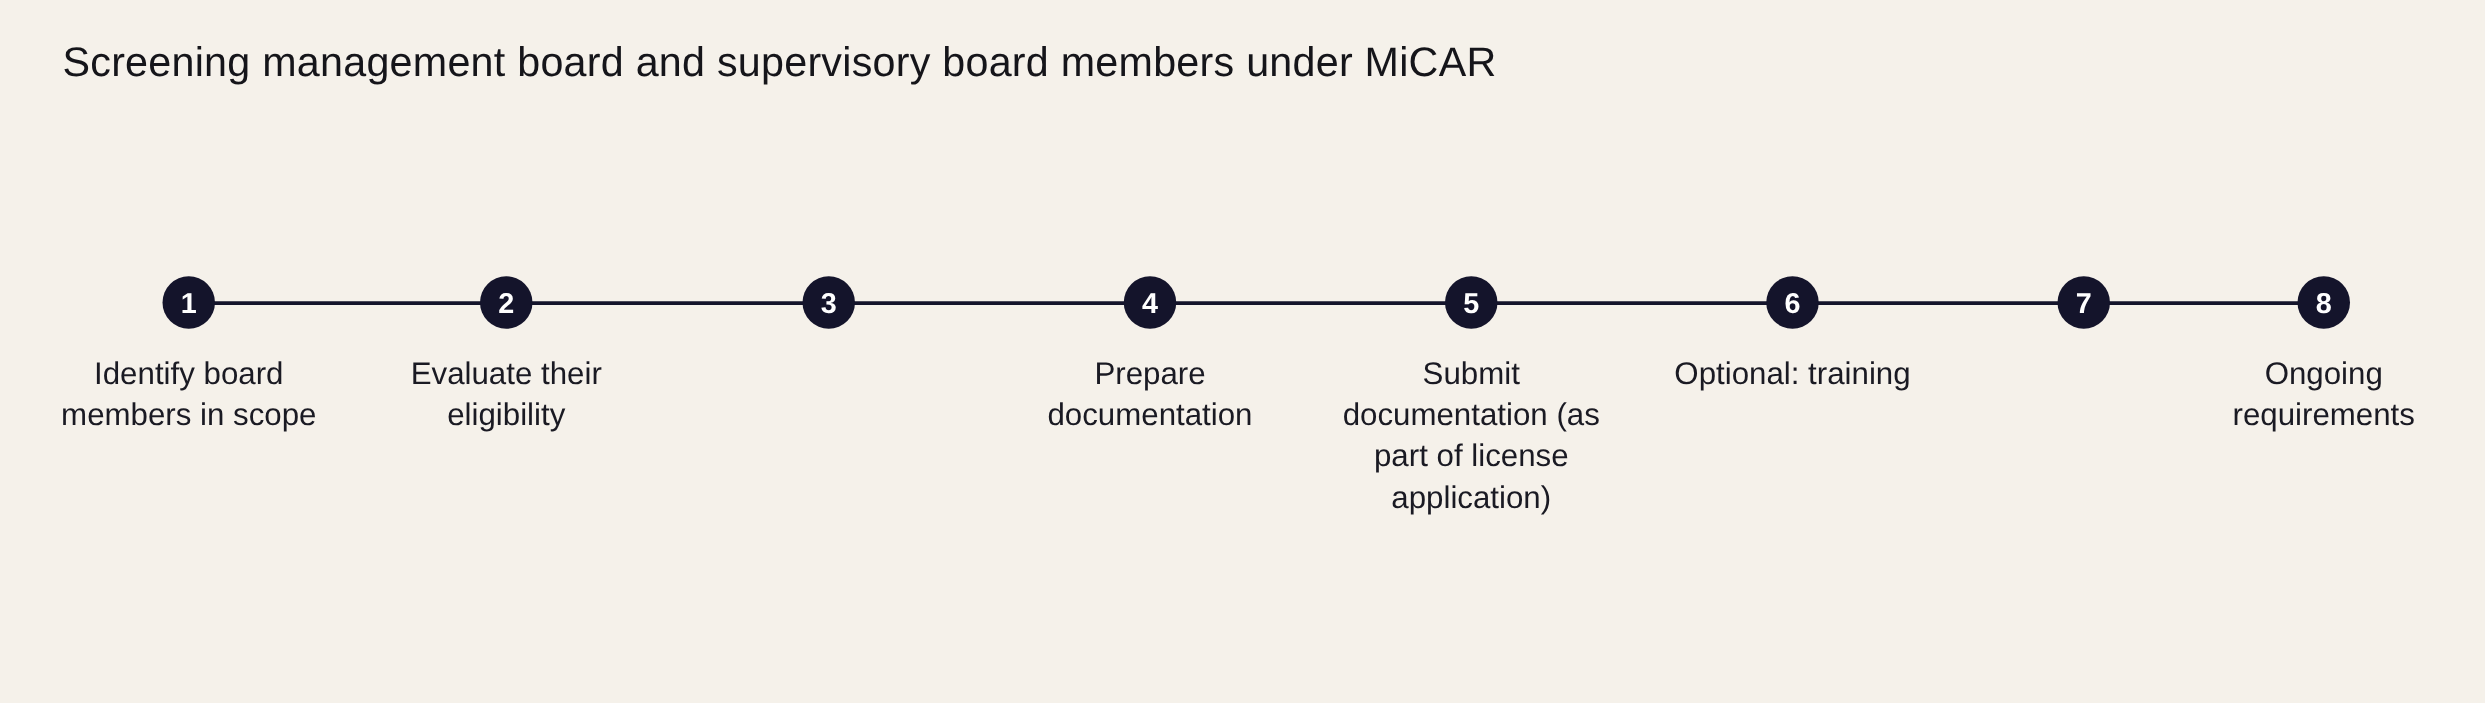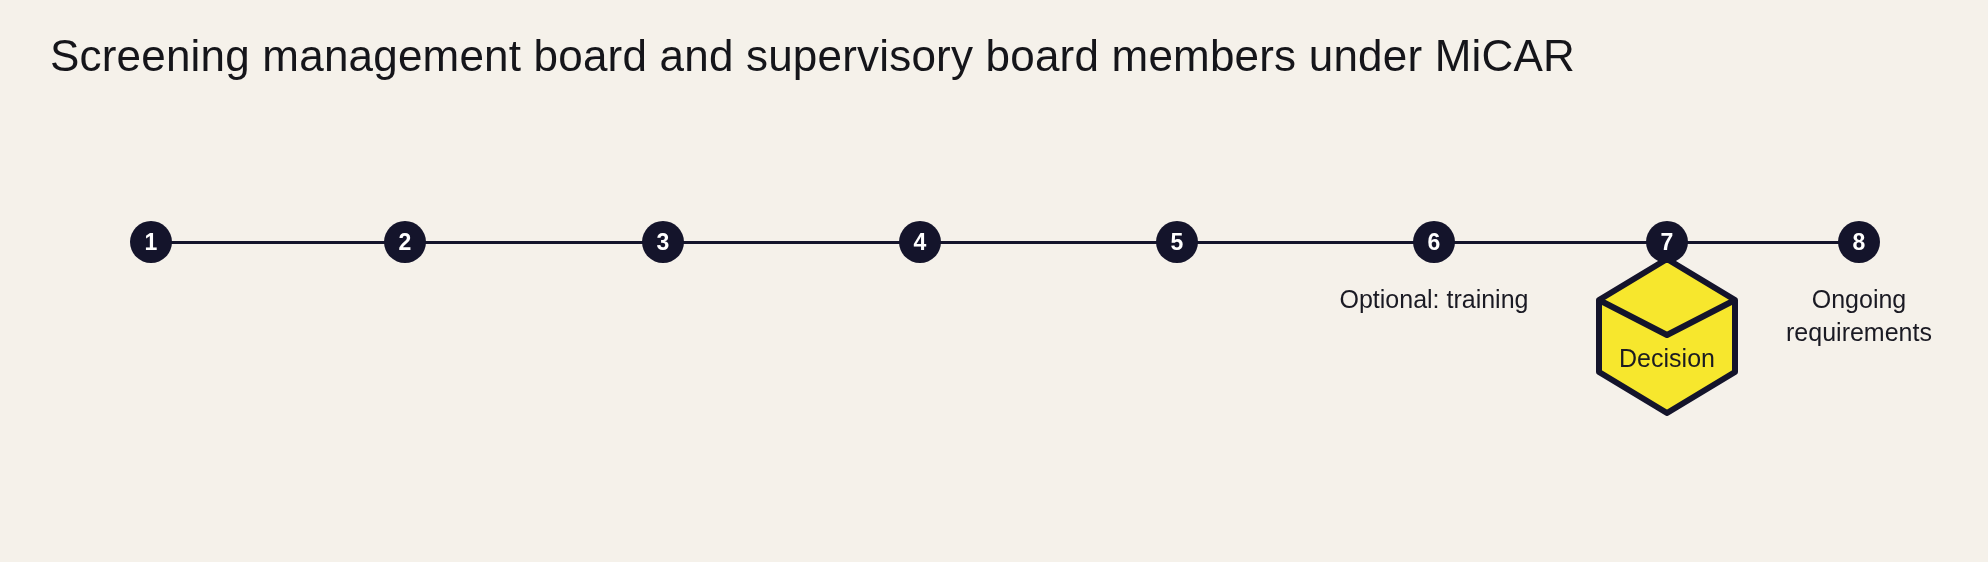--- a/index.html
+++ b/index.html
@@ -16,21 +16,21 @@
     height: 562px;
     background: var(--background);
     overflow: hidden;
     font-family: "Liberation Sans", sans-serif;
     color: var(--text);
   }
   .title {
     position: absolute;
     left: 50px;
     top: 31px;
-    font-size: 44px;
+    font-size: 33px;
     font-weight: 500;
     letter-spacing: 0.2px;
     color: #15151A;
     white-space: nowrap;
   }
   .track {
     position: absolute;
     left: 151px;
     top: 241px;
     width: 1708px;
@@ -97,52 +97,55 @@
 <body>
 
 <div class="canvas">
 
   <div class="title">Screening management board and supervisory board members under MiCAR</div>
 
   <div class="track"></div>
 
   <div class="step step-1">
     <div class="node">1</div>
+    <div class="label">Identify board
+members in scope</div>
   </div>
 
   <div class="step step-2">
     <div class="node">2</div>
+    <div class="label">Evaluate their
+eligibility</div>
   </div>
 
   <div class="step step-3">
     <div class="node">3</div>
   </div>
 
   <div class="step step-4">
     <div class="node">4</div>
+    <div class="label">Prepare
+documentation</div>
   </div>
 
   <div class="step step-5">
     <div class="node">5</div>
+    <div class="label">Submit
+documentation (as
+part of license
+application)</div>
   </div>
 
   <div class="step step-6">
     <div class="node">6</div>
     <div class="label">Optional: training</div>
   </div>
 
   <div class="step step-7">
     <div class="node">7</div>
-    <div class="hex-wrap">
-      <svg width="150" height="162" viewBox="0 0 150 162">
-        <polygon points="75,5 143,46 143,118 75,159 7,118 7,46" fill="var(--yellow)" stroke="var(--navy)" stroke-width="6" stroke-linejoin="round"></polygon>
-        <polyline points="7,46 75,81 143,46" fill="none" stroke="var(--navy)" stroke-width="6" stroke-linejoin="round"></polyline>
-        <text class="hex-face-text" x="75" y="113" text-anchor="middle">Decision</text>
-      </svg>
-    </div>
   </div>
 
   <div class="step step-8">
     <div class="node">8</div>
     <div class="label">Ongoing
 requirements</div>
   </div>
 
 </div>
 

